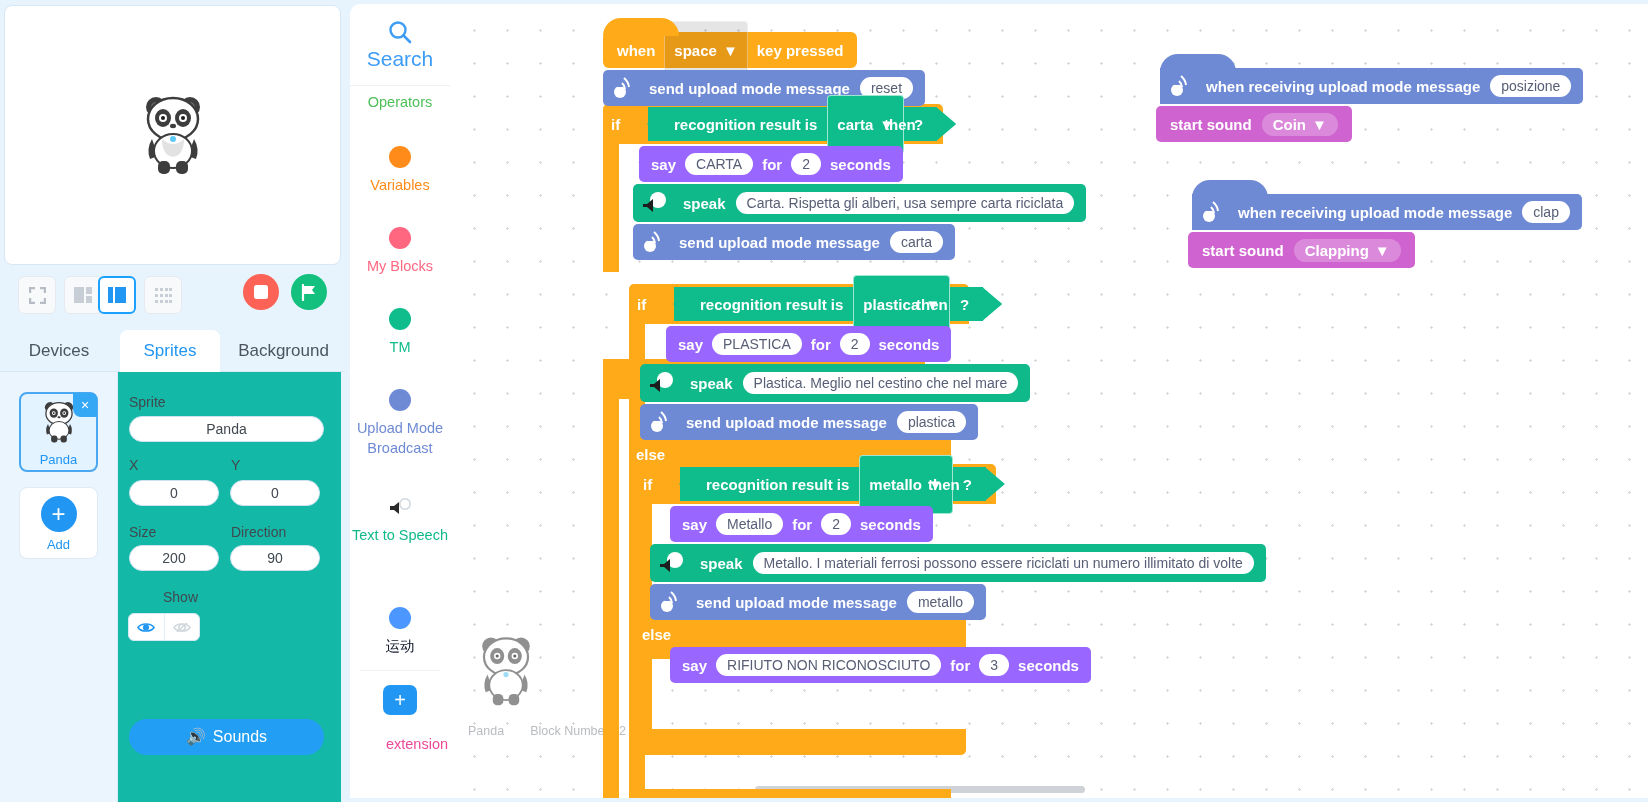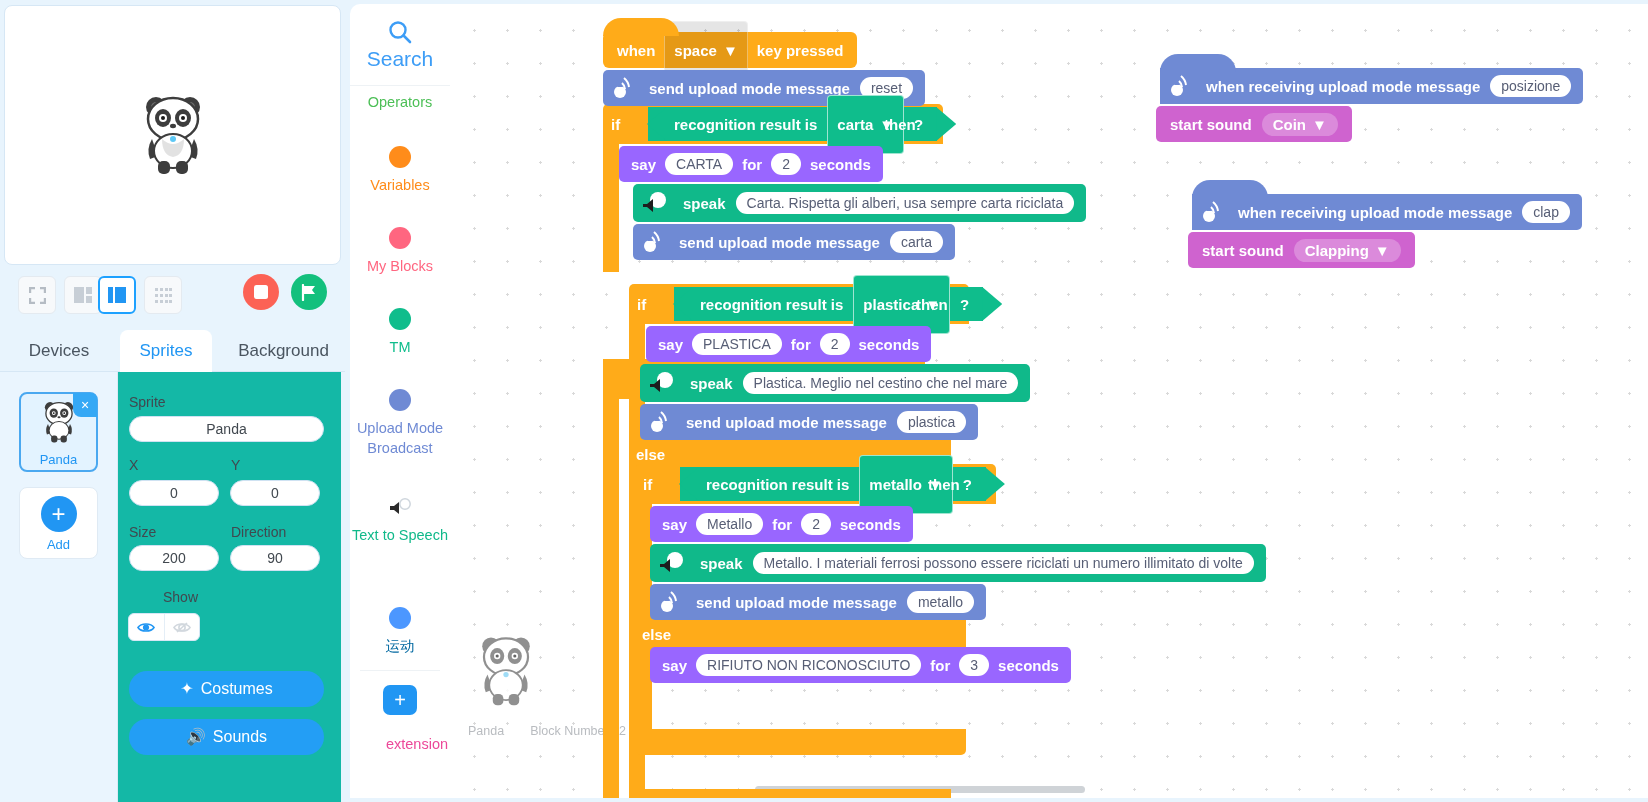--- a/index.html
+++ b/index.html
@@ -46,21 +46,21 @@
   .tabs-row {
     position:absolute; left:0; top:330px; width:345px; height:42px;
     border-bottom:1px solid #d6e7f5;
   }
   .tab {
     position:absolute; top:0; height:42px; line-height:42px; text-align:center;
     font-size:17px; color:#4a5560; border-radius:8px 8px 0 0;
   }
   .tab.active { background:#fff; color:#2196f3; }
   .tab-devices { left:0px; width:118px; }
-  .tab-sprites { left:120px; width:92px; }
+  .tab-sprites { left:120px; width:100px; }
   .tab-background { left:222px; width:123px; }
 
   .sprite-list {
     position:absolute; left:0; top:372px; width:118px; bottom:0;
     background:#eaf5fe; border-right:1px solid #dbe9f5;
   }
   .sprite-thumb {
     position:absolute; left:19px; top:20px; width:79px; height:80px;
     background:#e3f3ff; border:2px solid #4aa8f0; border-radius:8px;
   }
@@ -148,21 +148,21 @@
   .hscroll {
     position:absolute; left:305px; bottom:5px; width:330px; height:7px;
     background:#cfd3d7; border-radius:4px;
   }
 
   
   .block { position:absolute; display:flex; align-items:center; color:#fff;
            font-size:15px; font-weight:bold; white-space:nowrap; }
   .b-hat  { background:#ffab19; border-radius:6px; }
   .b-evt  { background:#6f8ad4; border-radius:5px; }
-  .b-look { background:#9966ff; border-radius:5px; }
+  .b-look { background:#9966ff; border-radius:5px;margin-left:20px; }
   .b-tts  { background:#10b98a; border-radius:5px; }
   .b-snd  { background:#cf63cf; border-radius:5px; }
 
   .chip {
     background:#fff; border-radius:13px; padding:3px 11px;
     font-weight:normal; font-size:14px; color:#575e75; display:inline-block;
   }
   .chip-oval { border-radius:14px; }
   .chip-drop {
     border-radius:4px; padding:20px 9px; font-weight:bold; color:#fff;
@@ -346,23 +346,20 @@
         </div>
         <div class="show-half">
           <svg width="18" height="13" viewBox="0 0 18 13">
             <path d="M1 6.5C4 1.8 14 1.8 17 6.5 14 11.2 4 11.2 1 6.5z" fill="none" stroke="#d2d8de" stroke-width="1.6"></path>
             <circle cx="9" cy="6.5" r="3.1" fill="none" stroke="#d2d8de" stroke-width="1.6"></circle>
             <path d="M4 11 L14 2" stroke="#d2d8de" stroke-width="1.6"></path>
           </svg>
         </div>
       </div>
 
-      <div class="big-btn" style="top:299px;">
-        <span class="bi">✦</span><span>Costumes</span>
-      </div>
       <div class="big-btn" style="top:347px;">
         <span class="bi">🔊</span><span>Sounds</span>
       </div>
     </div>
   </div>
 
   <div class="cat-col">
     <div class="cat-search">
       <svg width="26" height="26" viewBox="0 0 26 26">
         <circle cx="11" cy="11" r="7.5" fill="none" stroke="#3d9df6" stroke-width="2.4"></circle>
@@ -398,21 +395,21 @@
     <div class="cat-item" style="top:494px;">
       <svg width="24" height="20" viewBox="0 0 24 20">
         <path d="M2 8h4l5-4v12l-5-4H2z" fill="#2a2a2a"></path>
         <circle cx="17" cy="6" r="5.2" fill="none" stroke="#cfd6dd" stroke-width="1.5"></circle>
       </svg>
       <div class="cat-txt" style="color:#10b98a; width:100px; white-space:normal;">Text to Speech</div>
     </div>
 
     <div class="cat-item" style="top:603px;">
       <div class="cat-dot" style="background:#4c97ff;"></div>
-      <div class="cat-txt" style="color:#0369a1;">运动</div>
+      <div class="cat-txt" style="color:#0f172a;">运动</div>
     </div>
 
     <div class="cat-sep" style="top:666px;"></div>
 
     <div class="ext-btn" style="top:681px;">+</div>
     <div class="cat-txt" style="position:absolute; left:17px; width:100px; top:723px; color:#ec4899;">extension</div>
   </div>
 
   <div class="workspace">
 

